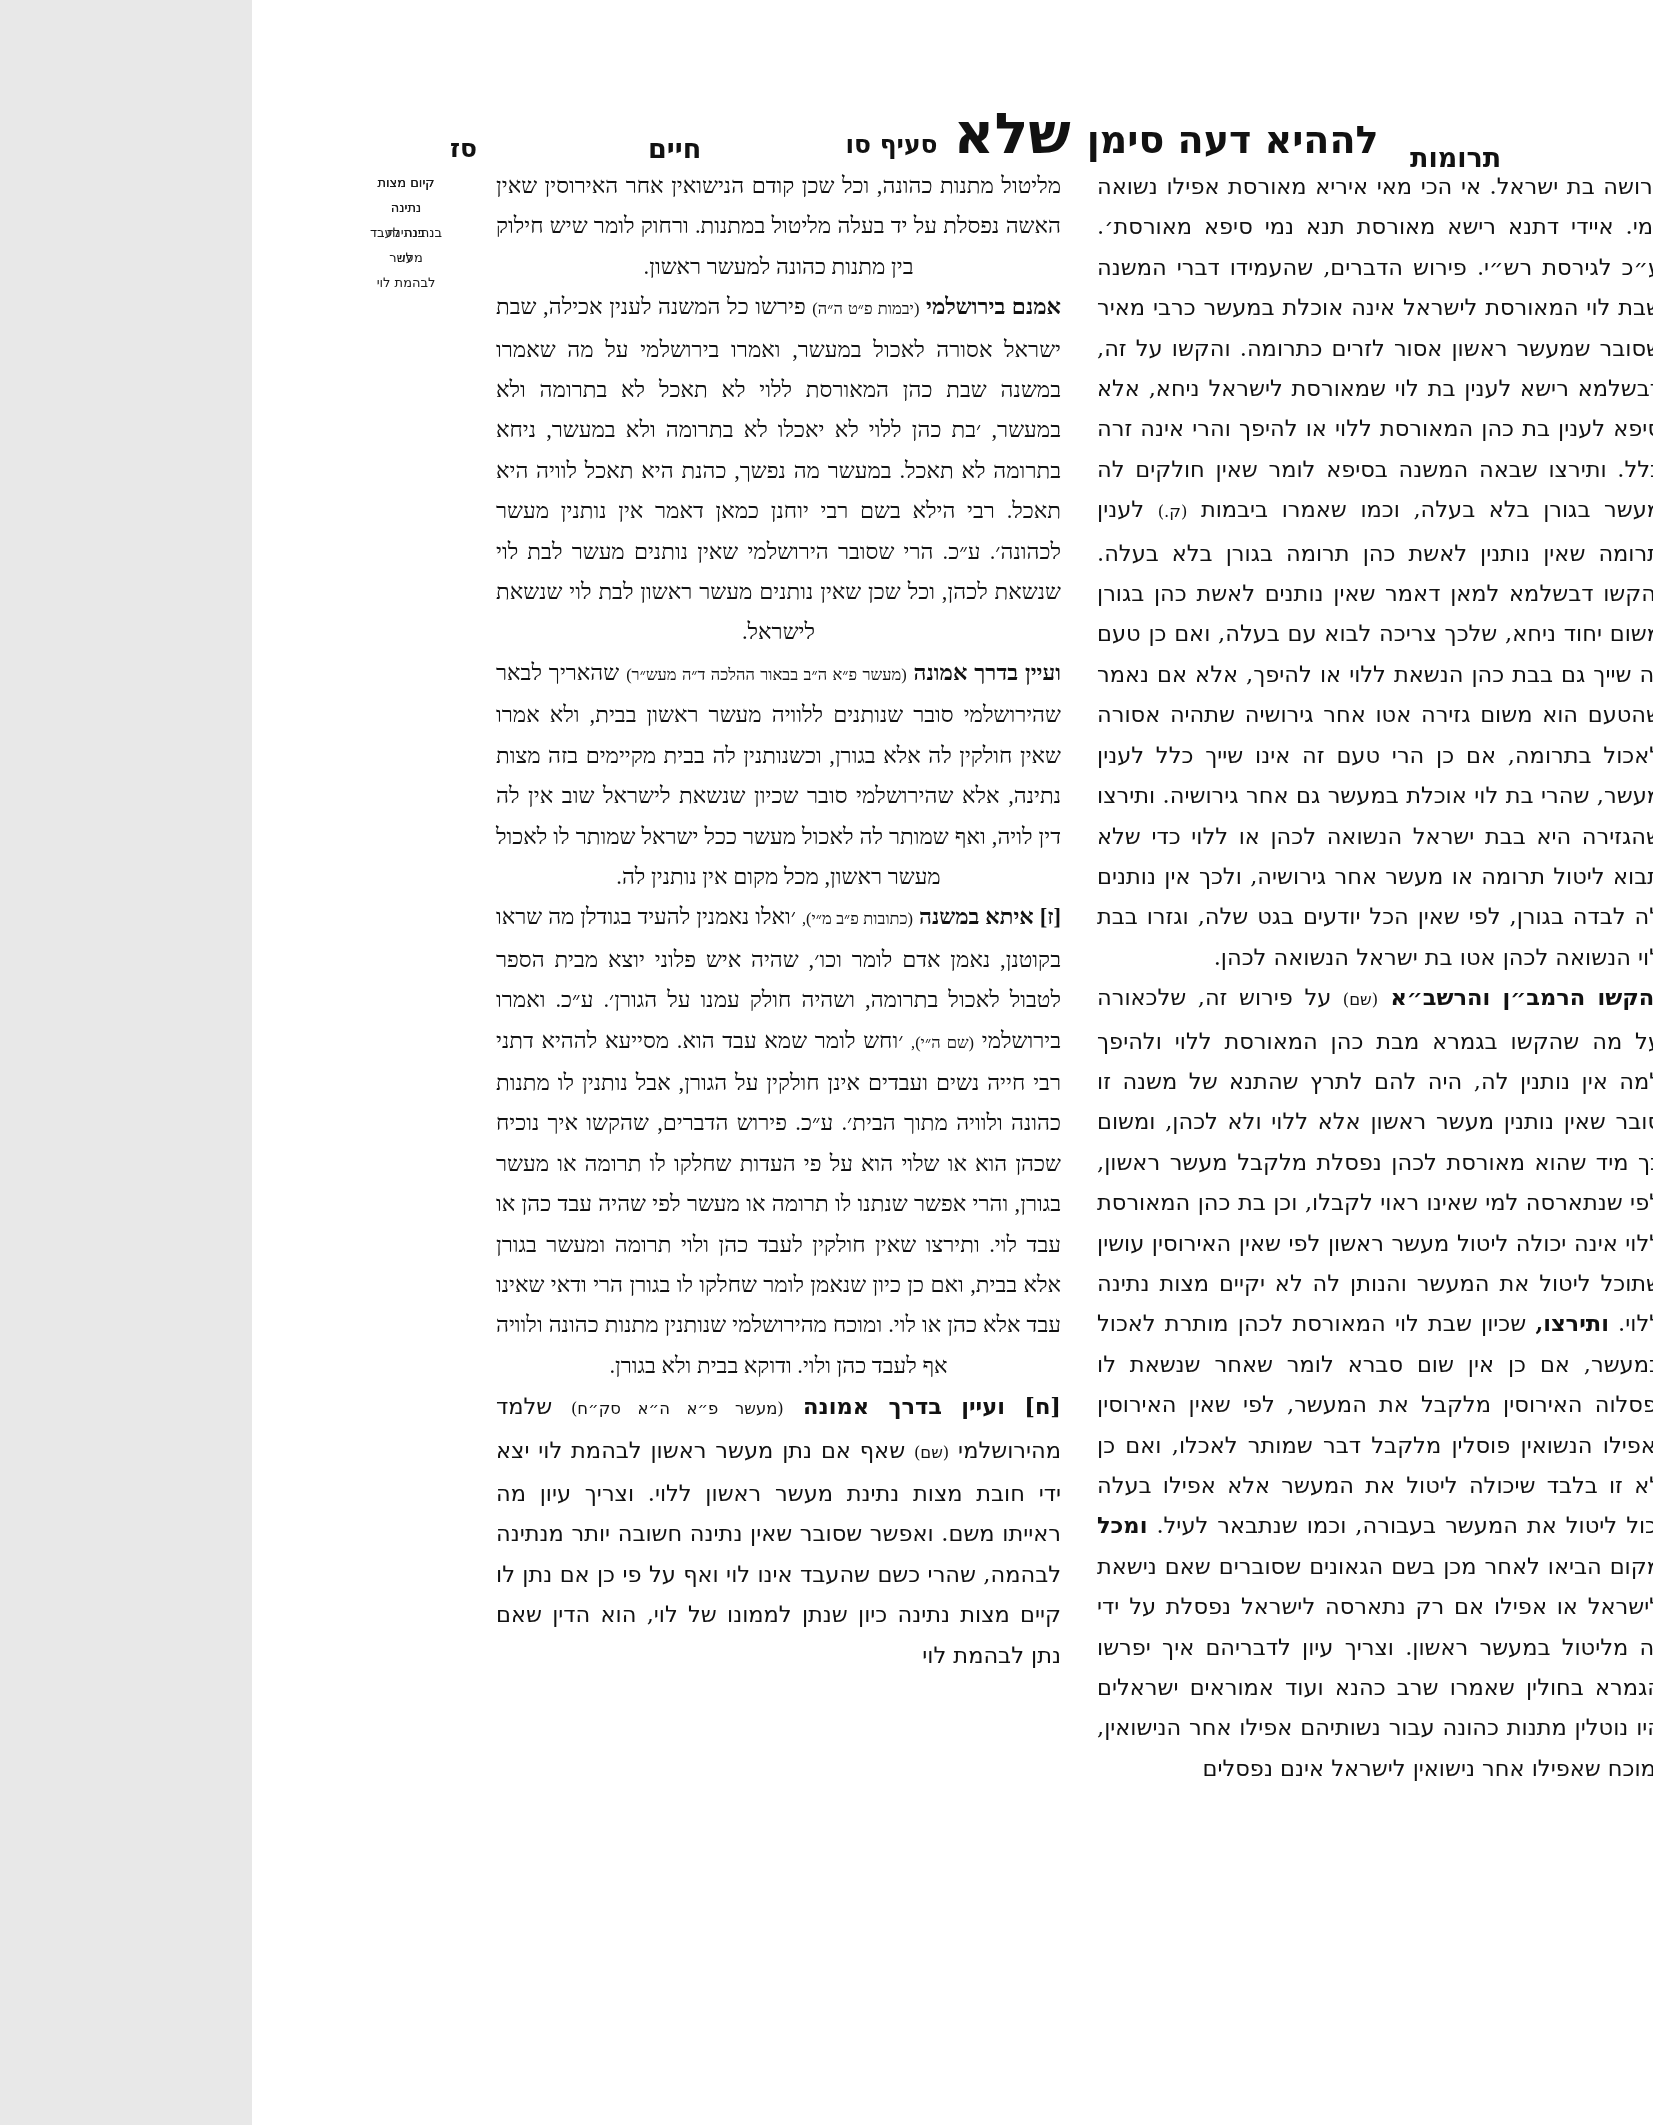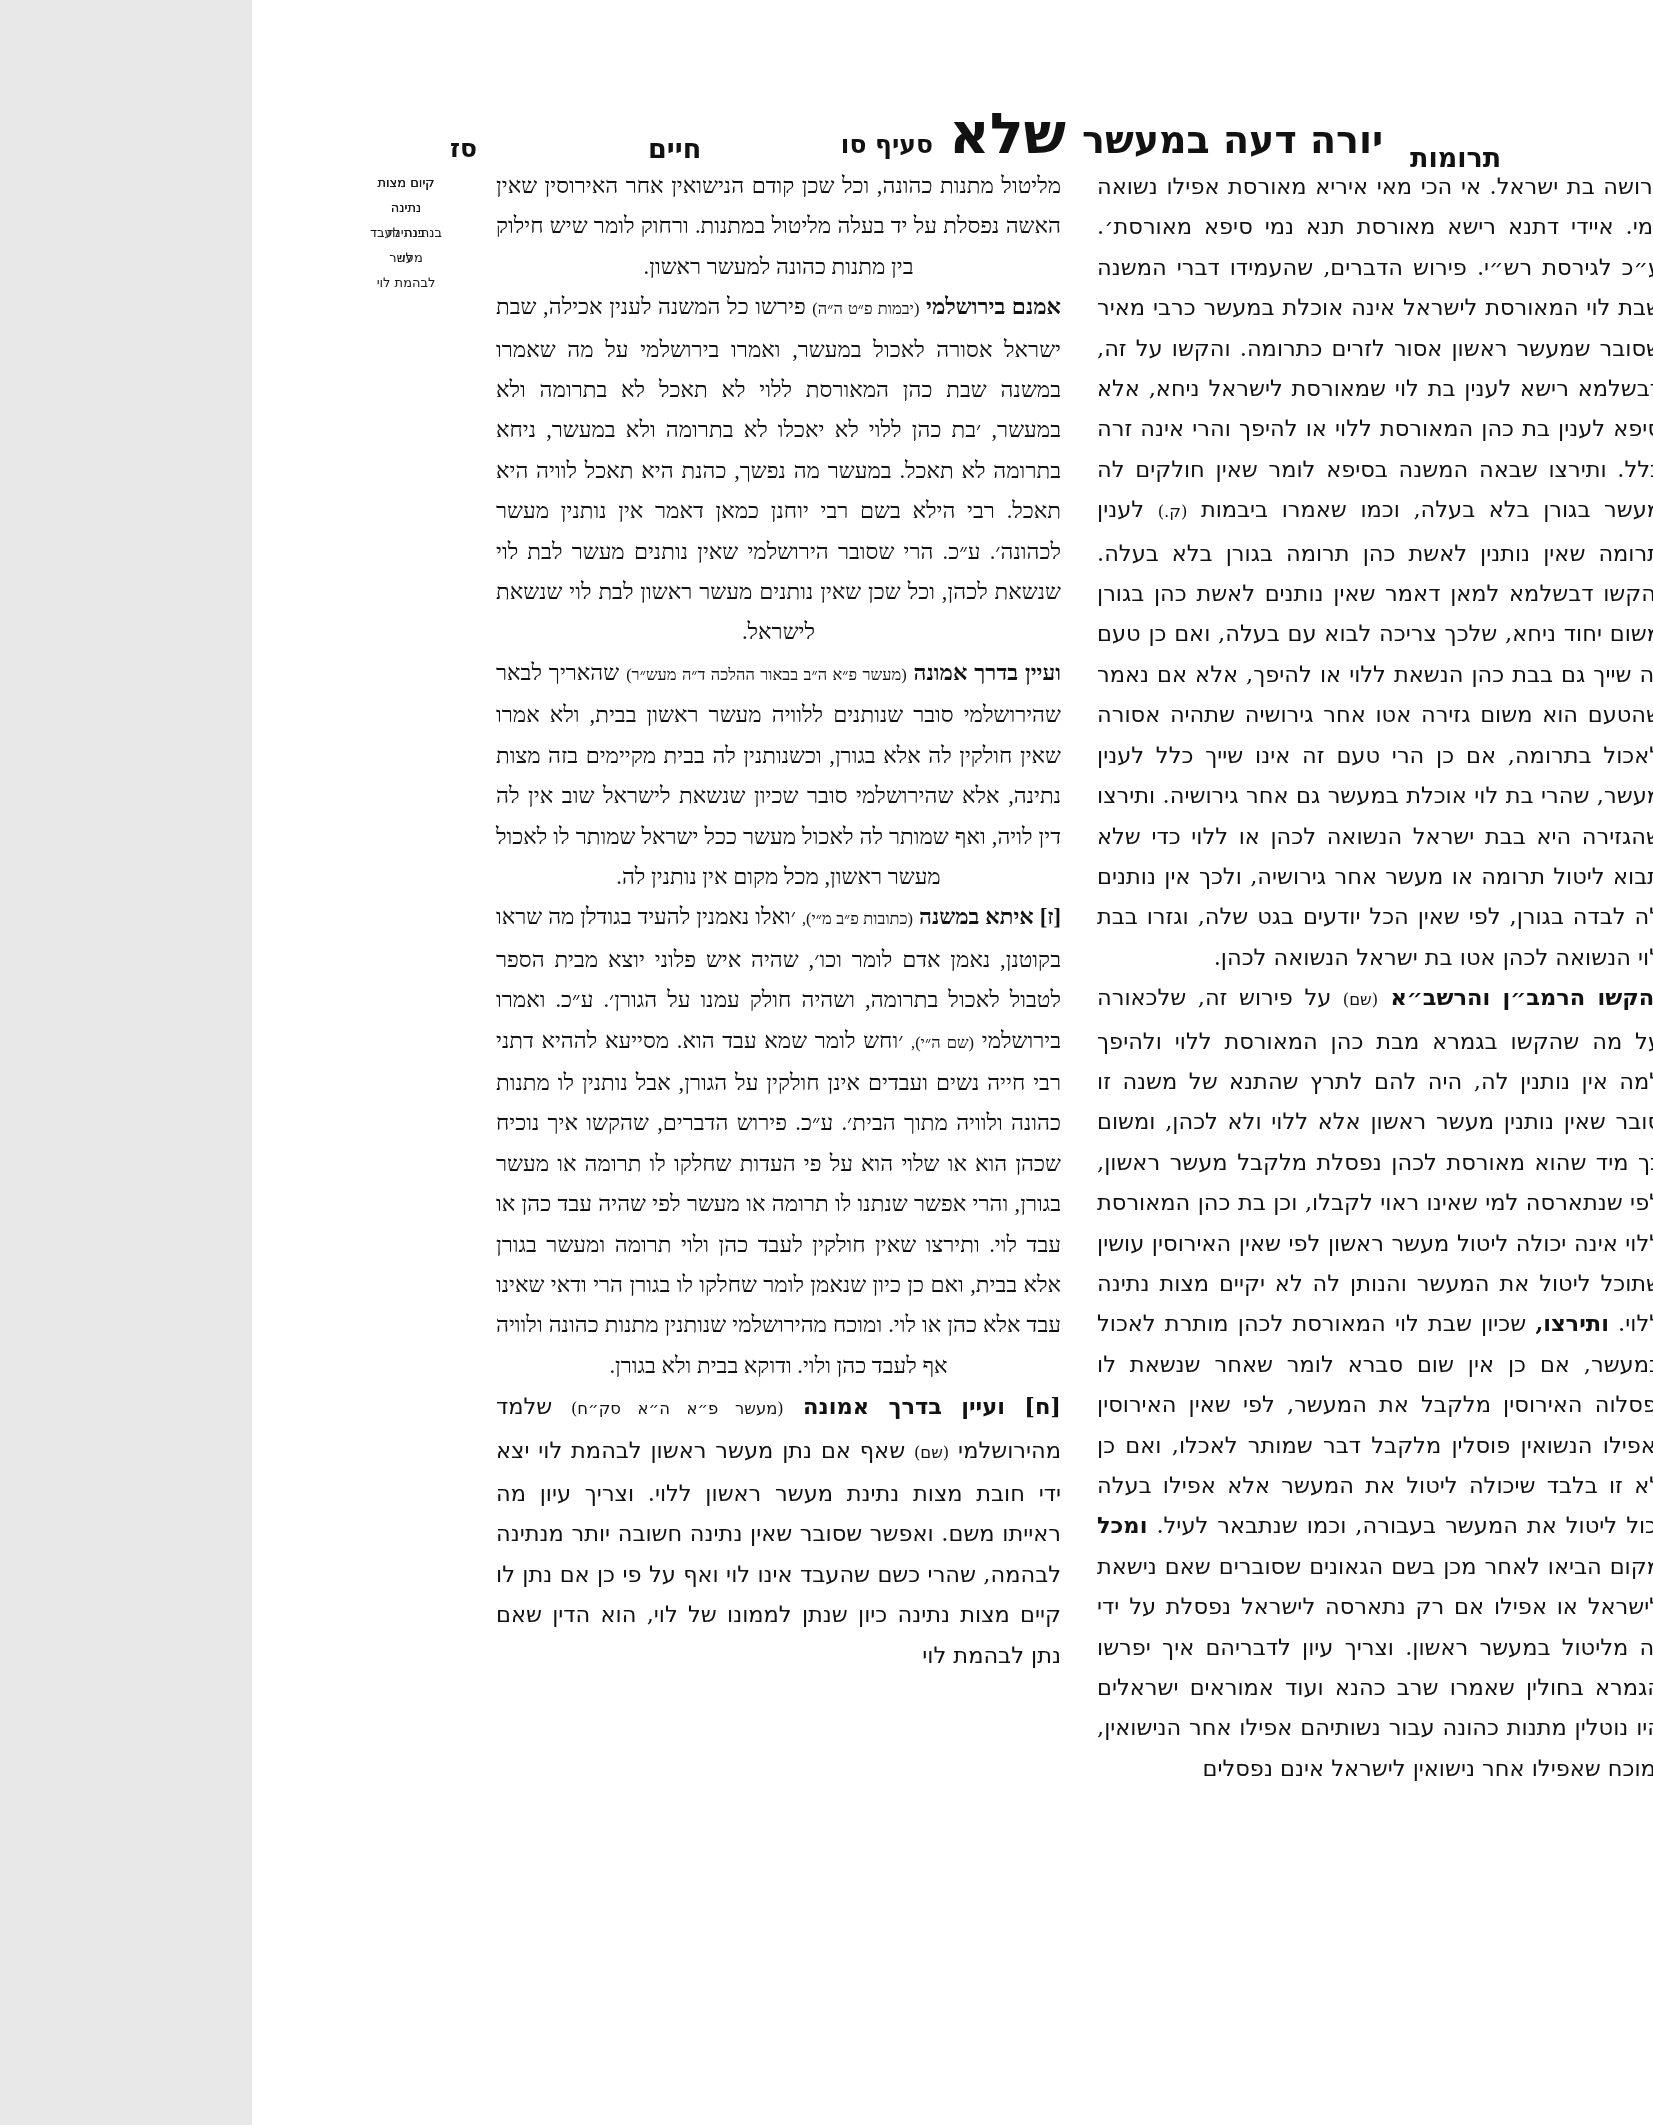--- a/index.html
+++ b/index.html
@@ -49,21 +49,21 @@
 </style>
 </head>
 <body>
 
 <div class="page">
 
   <header>
     <span class="hdr-item pg-num">סז</span>
     <span class="hdr-item run-left">חיים</span>
     <div class="title-cluster">
-      <span class="t-main">יורה דעה במעשר</span>
+      <span class="t-main">לההיא דעה סימן</span>
       <span class="t-siman">שלא</span>
       <span class="t-seif">סעיף סו</span>
     </div>
     <span class="hdr-item run-right">תרומות</span>
   </header>
 
   <main class="columns">
 
     <section class="col">
       <p><span class="seg-n">גרושה בת ישראל. אי הכי מאי איריא מאורסת אפילו נשואה נמי. איידי דתנא רישא מאורסת תנא נמי סיפא מאורסת׳. ע״כ לגירסת רש״י. פירוש הדברים, שהעמידו דברי המשנה שבת לוי המאורסת לישראל אינה אוכלת במעשר כרבי מאיר שסובר שמעשר ראשון אסור לזרים כתרומה. והקשו על זה, דבשלמא רישא לענין בת לוי שמאורסת לישראל ניחא, אלא סיפא לענין בת כהן המאורסת ללוי או להיפך והרי אינה זרה כלל. ותירצו שבאה המשנה בסיפא לומר שאין חולקים לה מעשר בגורן בלא בעלה, וכמו שאמרו ביבמות </span><span class="seg-sm">(ק.)</span><span class="seg-n"> לענין תרומה שאין נותנין לאשת כהן תרומה בגורן בלא בעלה. והקשו דבשלמא למאן דאמר שאין נותנים לאשת כהן בגורן משום יחוד ניחא, שלכך צריכה לבוא עם בעלה, ואם כן טעם זה שייך גם בבת כהן הנשאת ללוי או להיפך, אלא אם נאמר שהטעם הוא משום גזירה אטו אחר גירושיה שתהיה אסורה לאכול בתרומה, אם כן הרי טעם זה אינו שייך כלל לענין מעשר, שהרי בת לוי אוכלת במעשר גם אחר גירושיה. ותירצו שהגזירה היא בבת ישראל הנשואה לכהן או ללוי כדי שלא תבוא ליטול תרומה או מעשר אחר גירושיה, ולכך אין נותנים לה לבדה בגורן, לפי שאין הכל יודעים בגט שלה, וגזרו בבת לוי הנשואה לכהן אטו בת ישראל הנשואה לכהן.</span></p>

